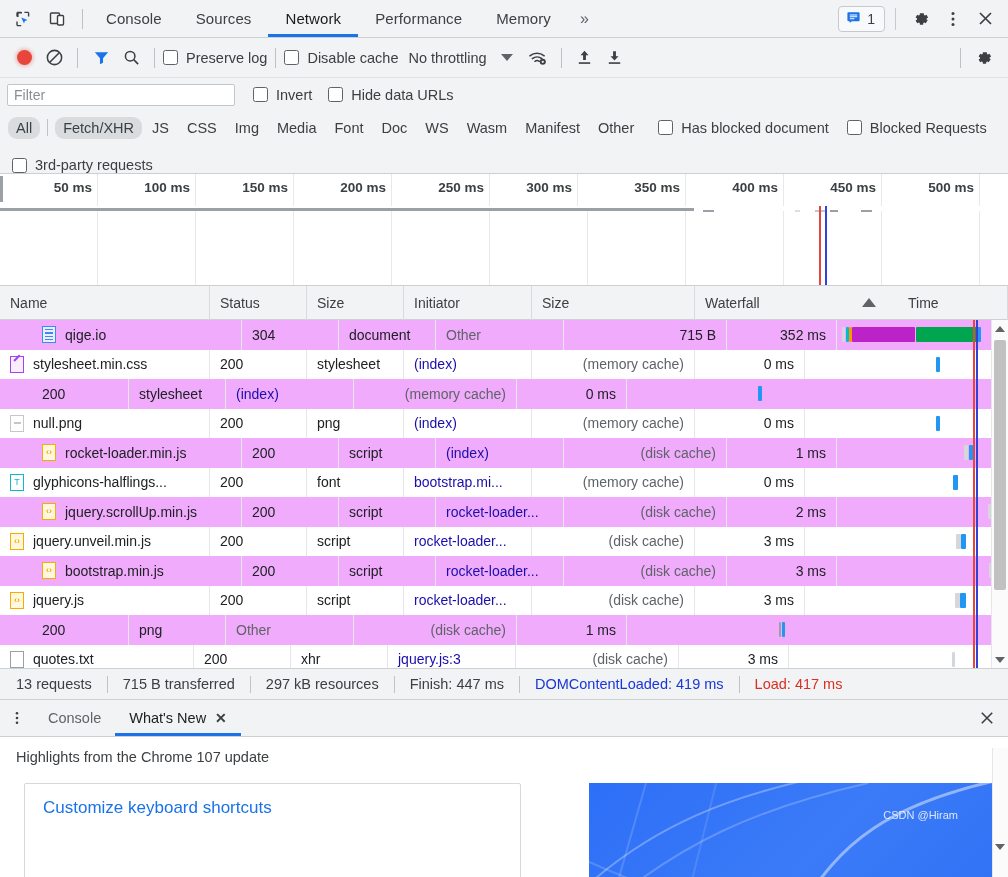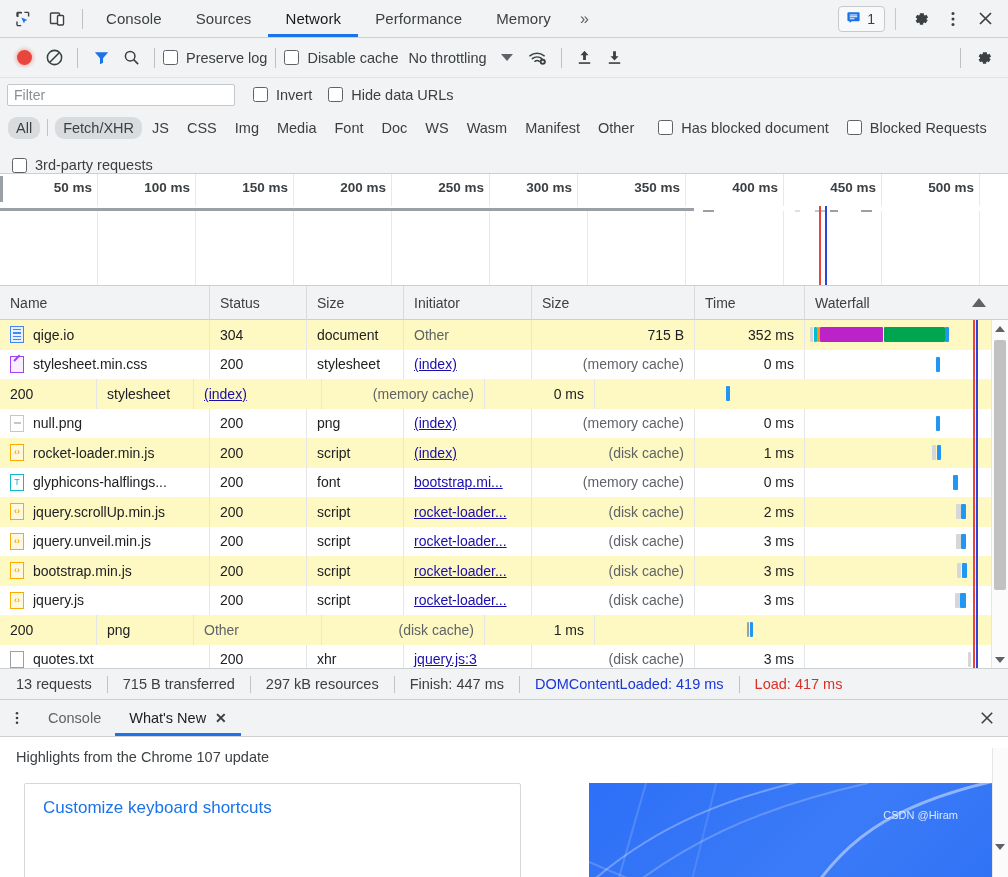--- a/index.html
+++ b/index.html
@@ -117,27 +117,27 @@
   .thead {
     display: flex; height: 34px; min-height: 34px; background: #f1f3f4;
     border-bottom: 1px solid #cdd0d3; align-items: center;
     font-size: 14px; color: #3c4043;
   }
   .th { padding: 0 10px; height: 34px; display: flex; align-items: center; border-right: 1px solid #d8dadd; overflow: hidden; white-space: nowrap; cursor: pointer;}
   .th.wf { flex: 1; justify-content: space-between; border-right: none; }
   .sort-arrow { width:0;height:0;border-left:7px solid transparent;border-right:7px solid transparent;border-bottom:9px solid #5f6368; margin-right: 12px;}
   .tbody { position: relative; flex: 1; overflow: hidden; }
   .row { display: flex; height: 29.5px; align-items: center; font-size: 14px; color: #202124; position: relative; cursor: pointer;}
-  .row.alt { background: #fef9c3; }
+  .row.alt { background: #f0abfc; padding-left: 32px; }
   .cell { padding: 0 10px; height: 29.5px; display: flex; align-items: center; border-right: 1px solid #e4e6e8; overflow: hidden; white-space: nowrap; }
   .cell.right { justify-content: flex-end; }
   .cell.name { gap: 9px; }
   .cell.wf { flex: 1; border-right: none; position: relative; padding: 0; }
   .muted { color: #5f6368; }
-  .lnk { color: #1a0dab; text-decoration: underline; cursor: pointer; }
+  .lnk { color: #1a0dab; cursor: pointer; }
   .trunc { overflow: hidden; text-overflow: ellipsis; white-space: nowrap; display: block; }
 
   
   .ficon { width: 14px; height: 17px; flex: 0 0 auto; position: relative; }
   .ficon.doc  { border: 1.6px solid #4285f4; background: #e8f0fe; }
   .ficon.doc::after { content:""; position:absolute; left:2px; right:2px; top:2px; bottom:2px;
         background: repeating-linear-gradient(to bottom,#4285f4 0 1.5px, transparent 1.5px 3.5px); }
   .ficon.css { border: 1.6px solid #a142f4; background: #f8eefe; }
   .ficon.css::after { content:""; position:absolute; left:3px; top:3px; width:8px; height:1.8px; background:#a142f4; transform: rotate(-45deg); transform-origin: left center;}
   .ficon.img { border: 1.6px solid #c5c8cb; background: #fff; }
@@ -461,27 +461,27 @@
         </div>
       <div class="th" style="width:97px">
           <span>Size</span>
         </div>
       <div class="th" style="width:128px">
           <span>Initiator</span>
         </div>
       <div class="th" style="width:163px">
           <span>Size</span>
         </div>
-      <div class="th" style="width:110px">
-          <span>Time</span>
-        </div>
       <div class="th wf">
         <span>Waterfall</span>
         <span class="sort-arrow"></span>
       </div>
+      <div class="th" style="width:110px">
+          <span>Time</span>
+        </div>
     </div>
 
     <div class="tbody">
 
       <div class="row alt">
         <div class="cell name" style="width:210px">
           <span class="ficon doc"></span>
           <span class="trunc">qige.io</span>
         </div>
         <div class="cell" style="width:97px">304</div>
@@ -659,21 +659,21 @@
         <div class="cell muted" style="width:128px">Other</div>
         <div class="cell right muted" style="width:163px">(disk cache)</div>
         <div class="cell right" style="width:110px">1 ms</div>
         <div class="cell wf">
           <div class="bar darkgrey" style="left:152px;width:2px"></div>
           <div class="bar blue" style="left:155px;width:3px"></div>
         </div>
       </div>
 
       <div class="row">
-        <div class="cell name" style="width:210px">
+        <div class="cell name" style="width:194px">
           <span class="ficon plain"></span>
           <span class="trunc">quotes.txt</span>
         </div>
         <div class="cell" style="width:97px">200</div>
         <div class="cell" style="width:97px">xhr</div>
         <div class="cell" style="width:128px">
             <span class="lnk">jquery.js:3</span>
           </div>
         <div class="cell right muted" style="width:163px">(disk cache)</div>
         <div class="cell right" style="width:110px">3 ms</div>

